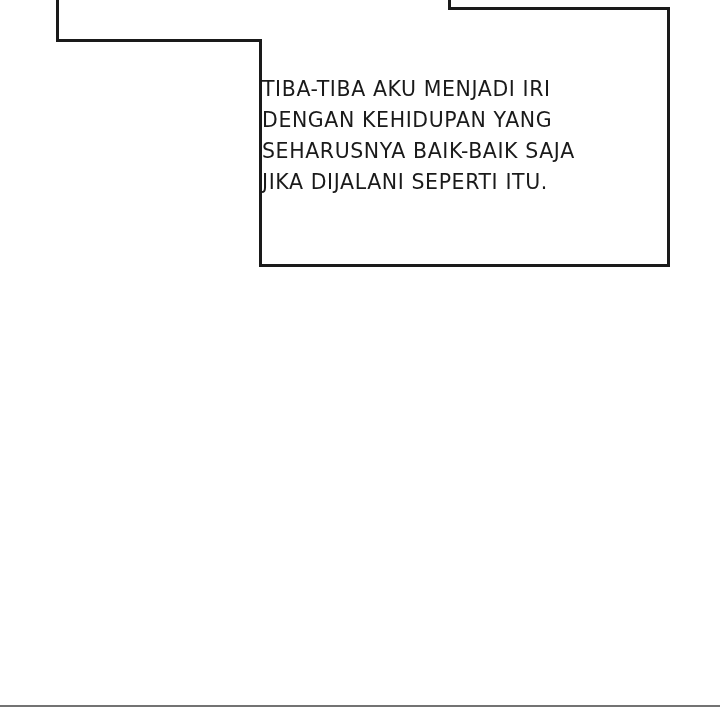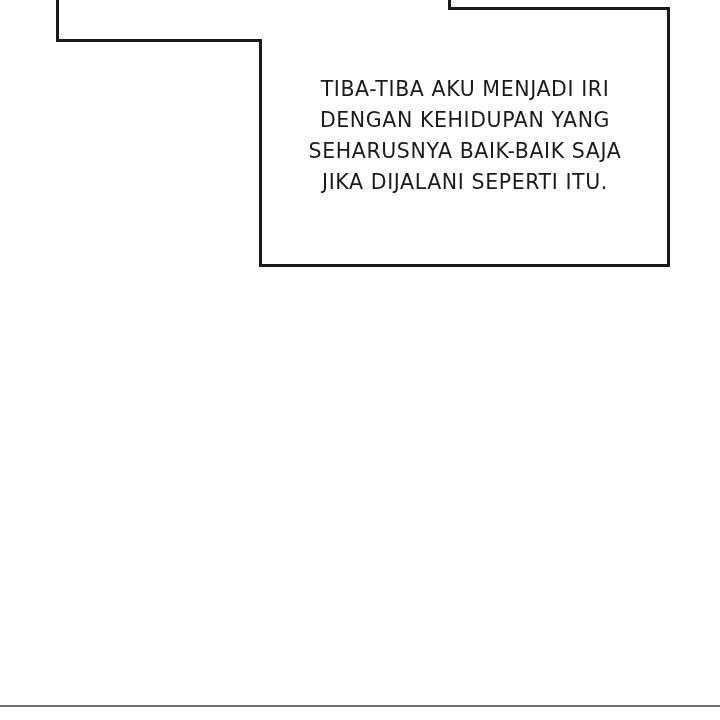--- a/index.html
+++ b/index.html
@@ -77,21 +77,20 @@
     height: 3px;
     background: #1a1a1a;
   }
 
   
   .narration {
     position: absolute;
     left: 262px;
     top: 74px;
     width: 406px;
-    text-align: center;
     color: #1a1a1a;
     font-family: "DejaVu Sans", sans-serif;
     font-size: 20.5px;
     line-height: 31px;
     letter-spacing: 0.6px;
     white-space: pre-line;
   }
 
   
   .bottom-divider {

